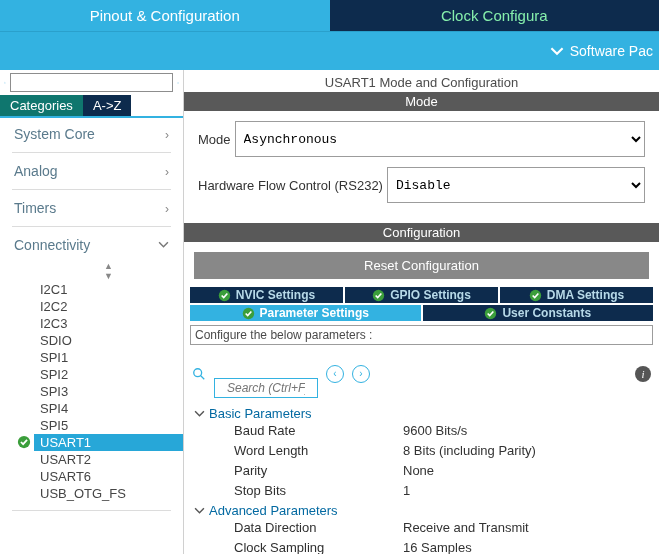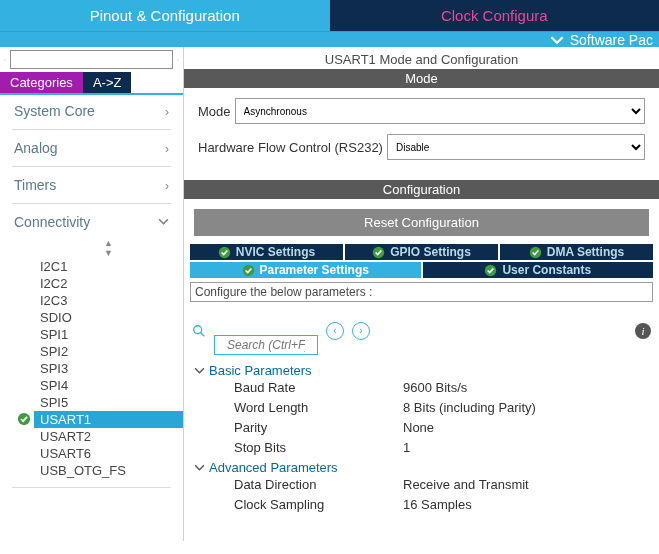--- a/index.html
+++ b/index.html
@@ -1,47 +1,47 @@
 <!DOCTYPE html>
 <html><head>
 <meta charset="utf-8">
 <style>
   * { box-sizing: border-box; margin: 0; padding: 0; }
   body { font-family: "Segoe UI", Arial, sans-serif; font-size: 13px; color: #303030; width: 659px; height: 554px; background: #fff; overflow: hidden; }
   .top-tabs { display: flex; height: 31px; }
   .top-tab { flex: 1; display: flex; align-items: center; justify-content: center; font-size: 15px; }
   .top-tab.active { background: #33b2e1; color: #fff; }
-  .top-tab.inactive { background: #0d2b4d; color: #ec4899; }
-  .subbar { background: #33b2e1; color: #fff; height: 16px; display: flex; align-items: center; justify-content: flex-end; padding-right: 6px; font-size: 14px; border-top: 1px solid #2aa0cc; }
+  .top-tab.inactive { background: #0d2b4d; color: #86efac; }
+  .subbar { background: #33b2e1; color: #fff; height: 39px; display: flex; align-items: center; justify-content: flex-end; padding-right: 6px; font-size: 14px; border-top: 1px solid #2aa0cc; }
   .subbar svg { margin-right: 6px; }
   .columns { display: flex; height: calc(554px - 60px); }
   .left { width: 184px; border-right: 1px solid #d0d0d0; display: flex; flex-direction: column; }
   .search-row { display: flex; align-items: center; padding: 3px 4px; gap: 4px; }
   .search-row input { flex: 1; height: 19px; border: 1px solid #8d8d8d; font-size: 12px; padding: 0 3px; }
   .gear { width: 16px; height: 16px; }
   .cat-tabs { display: flex; height: 23px; border-bottom: 2px solid #33b2e1; }
   .cat-tab { padding: 0 10px; display: flex; align-items: center; font-size: 13px; }
-  .cat-tab.active { background: #a21caf; color: #fff; }
+  .cat-tab.active { background: #0f766e; color: #fff; }
   .cat-tab.inactive { background: #0d2b4d; color: #fff; }
   .groups { overflow-y: auto; }
   .group-head { display: flex; align-items: flex-end; justify-content: space-between; padding: 8px 14px; color: #5a7a8c; font-size: 14px; cursor: pointer; }
   .group-head .chev { color: #888; font-size: 12px; }
   .group-sep { border: none; border-top: 1px solid #dcdcdc; margin: 2px 12px; }
   .items { padding-left: 34px; padding-bottom: 6px; }
   .items .arrow-wrap { display:flex; justify-content:center; font-size:9px; color:#888; line-height:10px;}
   .item { padding: 1px 6px; font-size: 13px; color: #454545; position: relative; cursor: pointer; }
   .item.selected { background: #27a7d8; color: #fff; }
   .item .check { position: absolute; left: -17px; top: 1px; width: 14px; height: 14px; }
   .right { flex: 1; display: flex; flex-direction: column; background: #fff; }
   .panel-title { text-align: center; font-size: 13px; color: #4c4c4c; padding: 5px 0 2px; }
   .bar { background: #595959; color: #fff; text-align: center; font-size: 13px; padding: 2px 0; }
   .mode-area { padding: 10px 14px; font-size: 13px; color: #333; }
   .mode-row { display: flex; align-items: center; margin-bottom: 10px; }
   .mode-row label { white-space: nowrap; margin-right: 4px; }
-  .mode-row select { flex: 1; height: 26px; border: 1px solid #9c9c9c; background: #fff; font-size: 10px; padding: 0 4px; }
+  .mode-row select { flex: 1; height: 36px; border: 1px solid #9c9c9c; background: #fff; font-size: 13px; padding: 0 4px; font-family: Liberation Mono, monospace; }
   .reset-btn { margin: 10px 10px 8px; background: #888; color: #fff; border: none; padding: 6px 14px; font-size: 13px; cursor: pointer; }
   .cfg-tabs { display: flex; flex-wrap: wrap; padding: 0 6px; gap: 2px 2px; }
   .cfg-tab { flex: 1 1 30%; min-width: 140px; display: flex; align-items: flex-end; justify-content: center; font-size: 12px; padding: 1px 0; cursor: pointer; font-weight: bold; }
   .cfg-tab.dark { background: #0d2b4d; color: #b7d9e8; }
   .cfg-tab.blue { background: #33b2e1; color: #fff; }
   .cfg-tab .ok { width: 13px; height: 13px; margin-right: 5px; }
   .params-header { border: 1px solid #9c9c9c; margin: 4px 6px 0; padding: 2px 4px; font-size: 12px; color: #4a4a4a; }
   .param-search { display: flex; align-items: center; gap: 8px; padding: 4px 8px 2px; }
   .param-search input { width: 104px; height: 20px; border: 1px solid #33b2e1; font-size: 12px; font-style: italic; color: #777; padding: 0 12px; margin-top: 29px; }
   .circle-btn { width: 18px; height: 18px; border: 1.5px solid #33b2e1; border-radius: 50%; display: inline-flex; align-items: center; justify-content: center; color: #33b2e1; font-size: 10px; cursor: pointer; }

